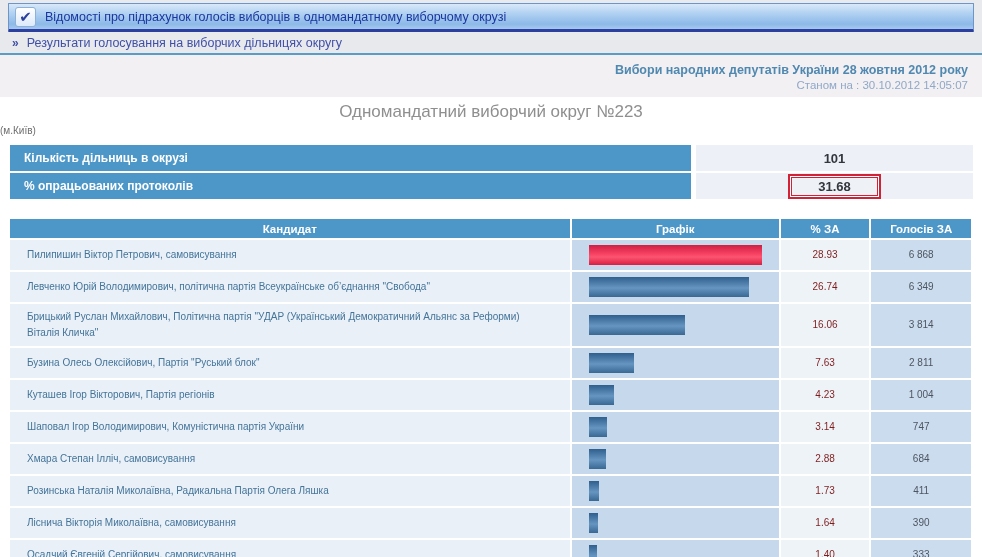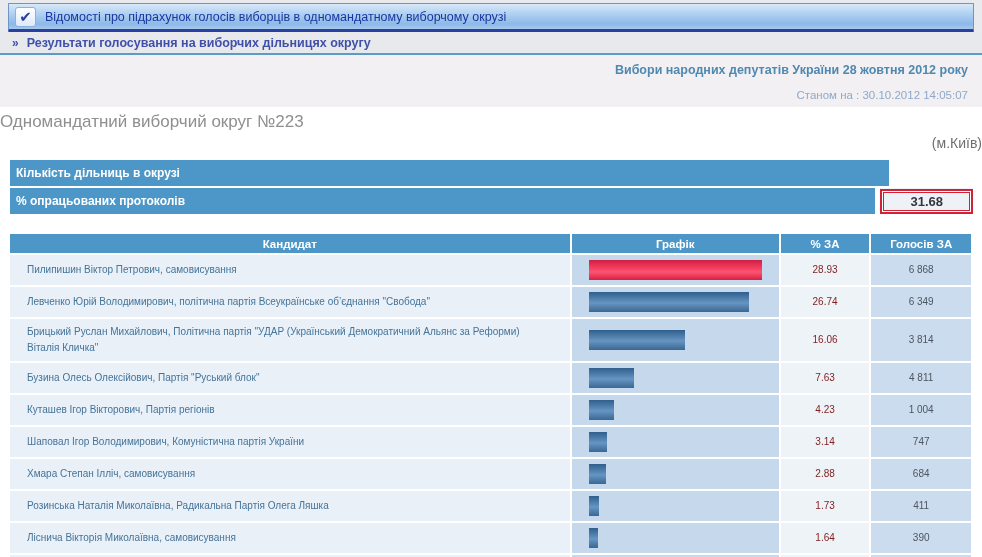--- a/index.html
+++ b/index.html
@@ -23,38 +23,38 @@
     justify-content:center; font-size:15px; color:#2a3f9e; line-height:1;
   }
   .title-bar-label { color:#1b36a0; font-weight:normal; font-size:12.5px; }
 
   
   .breadcrumb {
     background:#e8e9ec; height:23px; display:flex; align-items:center; gap:8px;
     padding:0 0 0 12px; border-bottom:2px solid #5b9cc6;
   }
   .breadcrumb-arrow { color:#4050a8; font-weight:bold; font-size:12px; }
-  .breadcrumb-link { color:#4050a8; font-weight:bold; font-size:12.5px; text-decoration:none; cursor:pointer; }
+  .breadcrumb-link { color:#4050a8; font-weight:normal; font-size:12.5px; text-decoration:none; cursor:pointer; }
 
   
   .info-strip { background:#f2f0f2; padding:8px 14px 6px 14px; text-align:right; }
   .election-title { color:#4f88b0; font-weight:bold; font-size:12.5px; }
-  .as-of { color:#8fa8c8; font-size:11.5px; margin-top:12px; }
+  .as-of { color:#8fa8c8; font-size:11.5px; margin-top:2px; }
 
   
   .content { background:#ffffff; padding-top:5px; }
-  .district-title { text-align:left; color:#8f8f8f; font-size:17px; }
-  .district-subtitle { text-align:right; color:#6e6e6e; font-size:14px; margin-top:3px; }
+  .district-title { text-align:center; color:#8f8f8f; font-size:17px; }
+  .district-subtitle { text-align:left; color:#6e6e6e; font-size:10px; margin-top:3px; }
 
   
   .stats { margin:9px 0 0 10px; width:963px; }
   .stats-row { display:flex; gap:5px; margin-bottom:2px; }
   .stats-label {
-    width:879px; background:#4c96c8; color:#fff; font-weight:bold; font-size:12px;
-    display:flex; align-items:center; padding-left:6px; height:26px;
+    width:681px; background:#4c96c8; color:#fff; font-weight:bold; font-size:12px;
+    display:flex; align-items:center; padding-left:14px; height:26px;
   }
   .stats-value {
     flex:1; background:#edf1f7; color:#33373d; font-weight:bold; font-size:13px;
     display:flex; align-items:center; justify-content:center; height:26px;
   }
   .redbox-outer { border:2px solid #cf2438; padding:1px; display:inline-block; background:#fff; }
   .redbox-inner { border:1px solid #cf2438; padding:1px 26px; display:inline-block; background:#eef2f7; }
 
   
   table.results {
@@ -97,20 +97,21 @@
     <div class="as-of">Станом на : 30.10.2012 14:05:07</div>
   </div>
 
   <div class="content">
     <div class="district-title">Одномандатний виборчий округ №223</div>
     <div class="district-subtitle">(м.Київ)</div>
 
     <div class="stats">
         <div class="stats-row">
           <div class="stats-label">Кількість дільниць в окрузі</div>
+          <div class="stats-value">101</div>
         </div>
         <div class="stats-row">
           <div class="stats-label">% опрацьованих протоколів</div>
           <div class="stats-value">
             <span class="redbox-outer"><span class="redbox-inner">31.68</span></span>
           </div>
         </div>
       </div>
 
     <table class="results">
@@ -152,21 +153,21 @@
             </td>
             <td class="cell-pct">16.06</td>
             <td class="cell-votes">3 814</td>
           </tr>
           <tr>
             <td class="cell-candidate">Бузина Олесь Олексійович, Партія "Руський блок"</td>
             <td class="cell-graph">
               <div class="bar blue" style="width: 26.37%;"></div>
             </td>
             <td class="cell-pct">7.63</td>
-            <td class="cell-votes">4 811</td>
+            <td class="cell-votes">2 811</td>
           </tr>
           <tr>
             <td class="cell-candidate">Куташев Ігор Вікторович, Партія регіонів</td>
             <td class="cell-graph">
               <div class="bar blue" style="width: 14.62%;"></div>
             </td>
             <td class="cell-pct">4.23</td>
             <td class="cell-votes">1 004</td>
           </tr>
           <tr>

